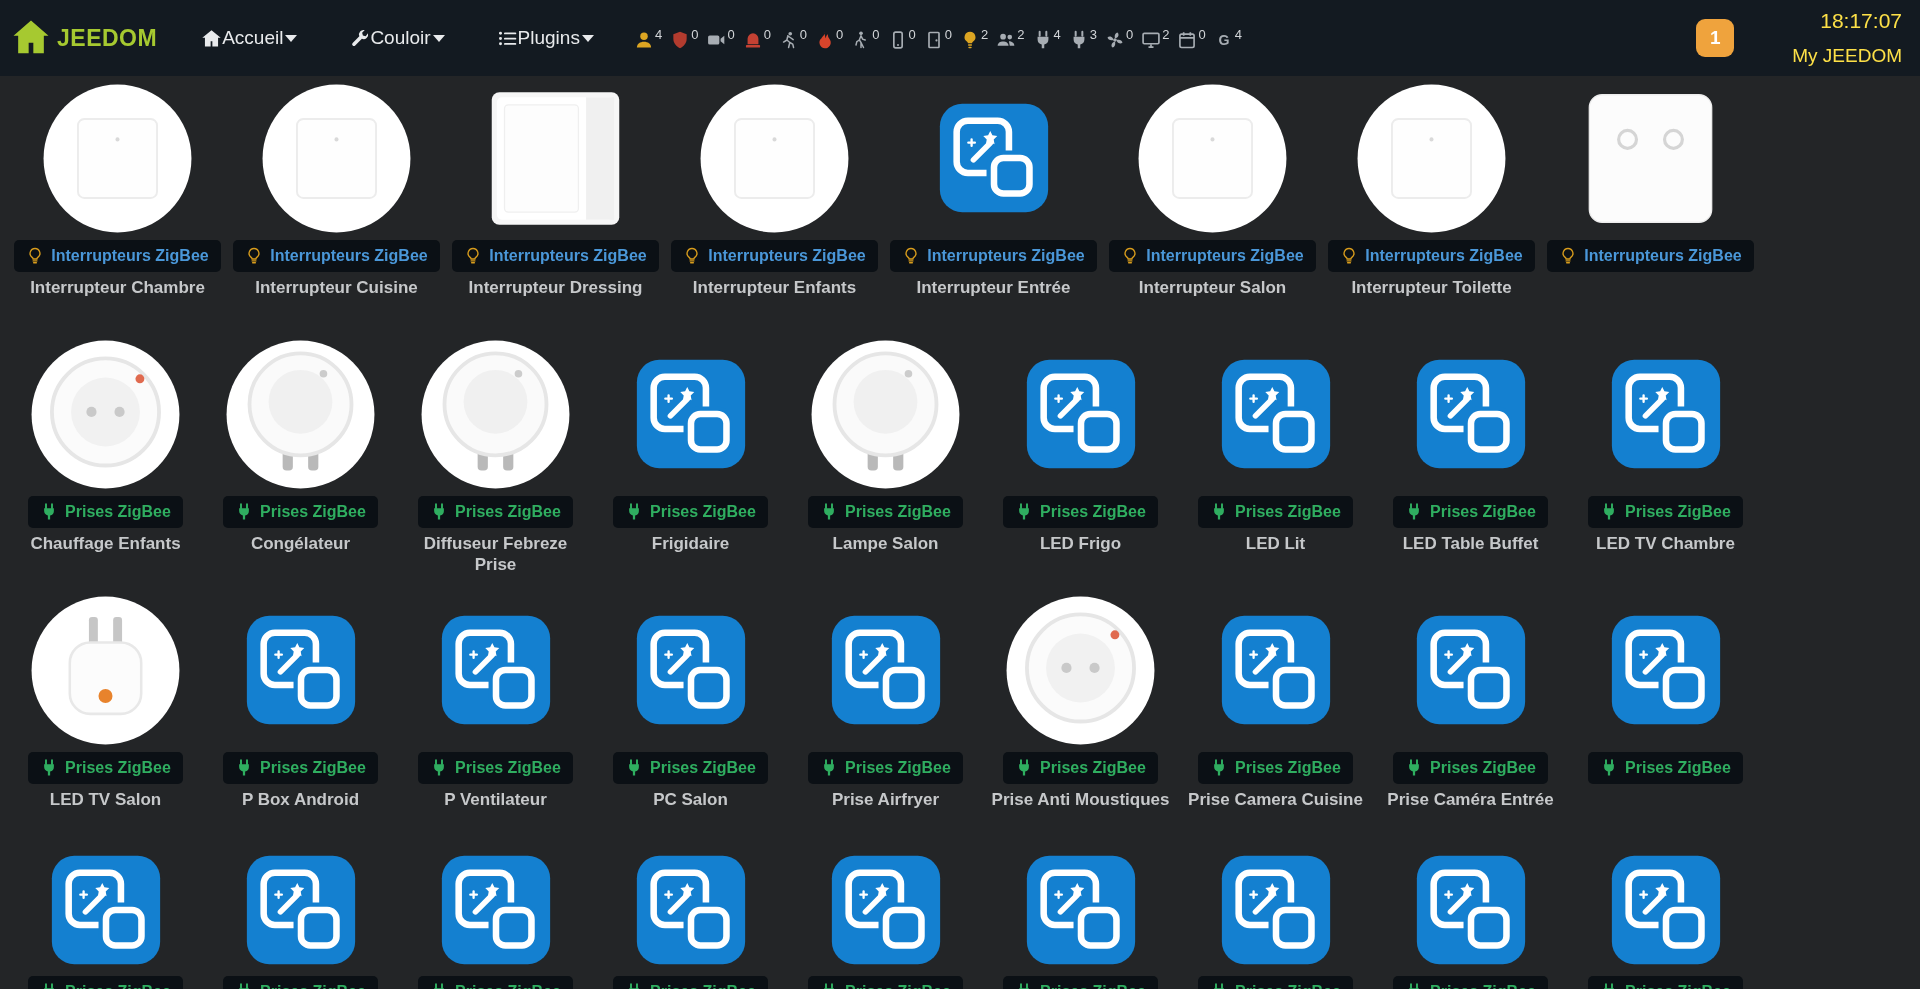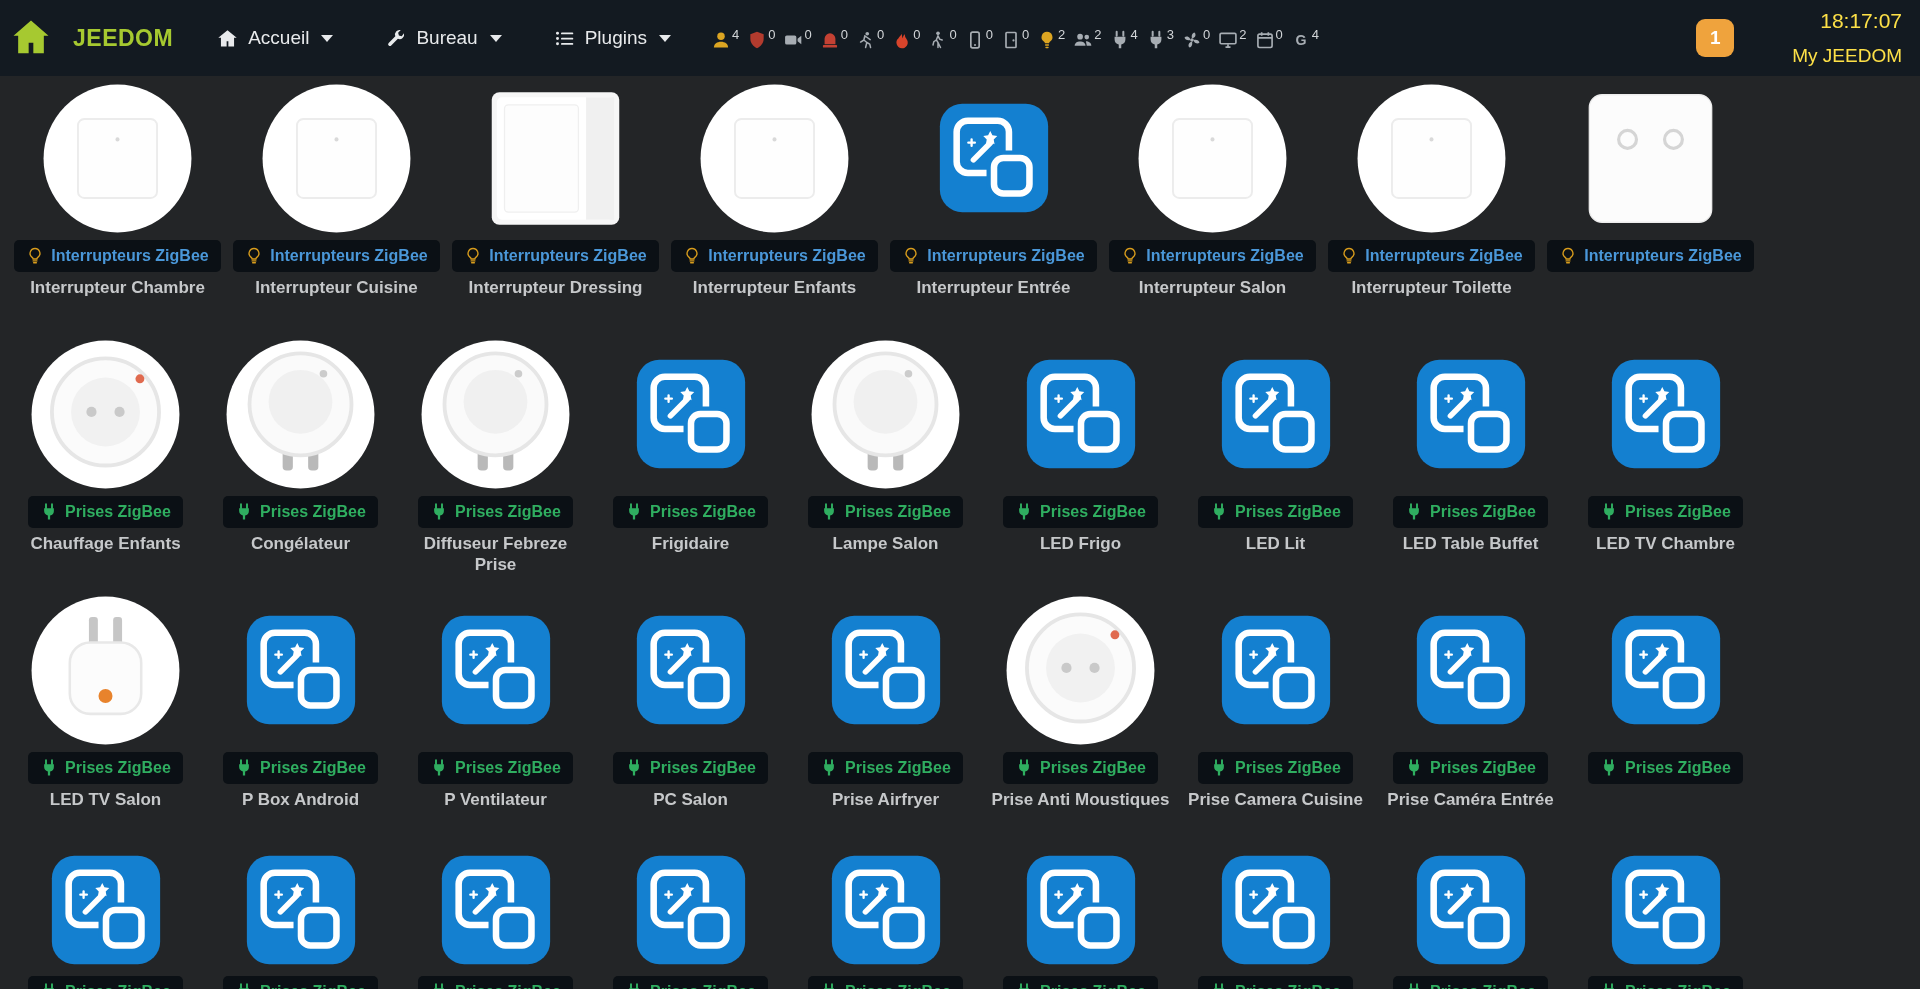--- a/index.html
+++ b/index.html
@@ -1,25 +1,25 @@
 <!DOCTYPE html>
 <html><head>
 <meta charset="utf-8">
 <style>
   * { margin:0; padding:0; box-sizing:border-box; }
   html,body { width:1920px; height:989px; overflow:hidden; background:#232527;
               font-family:"Liberation Sans", sans-serif; }
 
   
   .navbar { display:flex; align-items:center; height:76px; background:#131a21; padding:0 14px 0 10px; }
-  .logo { display:flex; align-items:center; gap:21px; margin-right:18px; cursor:pointer; }
+  .logo { display:flex; align-items:center; gap:5px; margin-right:18px; cursor:pointer; }
   .logo svg { width:42px; height:42px; }
   .logo-text { font-size:23px; font-weight:700; color:#a6c930; letter-spacing:.5px; }
   .main-menu { display:flex; align-items:center; height:76px; }
-  .menu-item { display:flex; align-items:center; gap:10px; padding:0 26px; height:76px;
+  .menu-item { display:flex; align-items:center; gap:0; padding:0 26px; height:76px;
                color:#e8eaec; font-size:19px; cursor:pointer; white-space:nowrap; }
   .menu-item svg { width:21px; height:21px; color:#e8eaec; }
   .caret { width:0; height:0; border-left:6px solid transparent; border-right:6px solid transparent;
            border-top:7px solid #e8eaec; margin-left:2px; }
   .status-area { display:flex; align-items:center; margin-left:10px; }
   .status-item { display:flex; align-items:flex-start; padding:0 4px; cursor:pointer; }
   .status-item svg { width:20px; height:20px; margin-top:3px; }
   .status-count { font-size:13px; color:#d2d5d8; margin-left:1px; }
   .right-area { margin-left:auto; display:flex; align-items:center; gap:58px; padding-right:4px; }
   .notif-badge { width:38px; height:38px; border-radius:9px; background:#efa33d; color:#fff;
@@ -204,21 +204,21 @@
     <svg>
           <use href="#i-home"></use>
         </svg>
     <span class="menu-label">Accueil</span>
     <span class="caret"></span>
   </div>
       <div class="menu-item">
     <svg>
           <use href="#i-tools"></use>
         </svg>
-    <span class="menu-label">Bureau</span>
+    <span class="menu-label">Couloir</span>
     <span class="caret"></span>
   </div>
       <div class="menu-item">
     <svg>
           <use href="#i-plugins"></use>
         </svg>
     <span class="menu-label">Plugins</span>
     <span class="caret"></span>
   </div>
     </nav>

